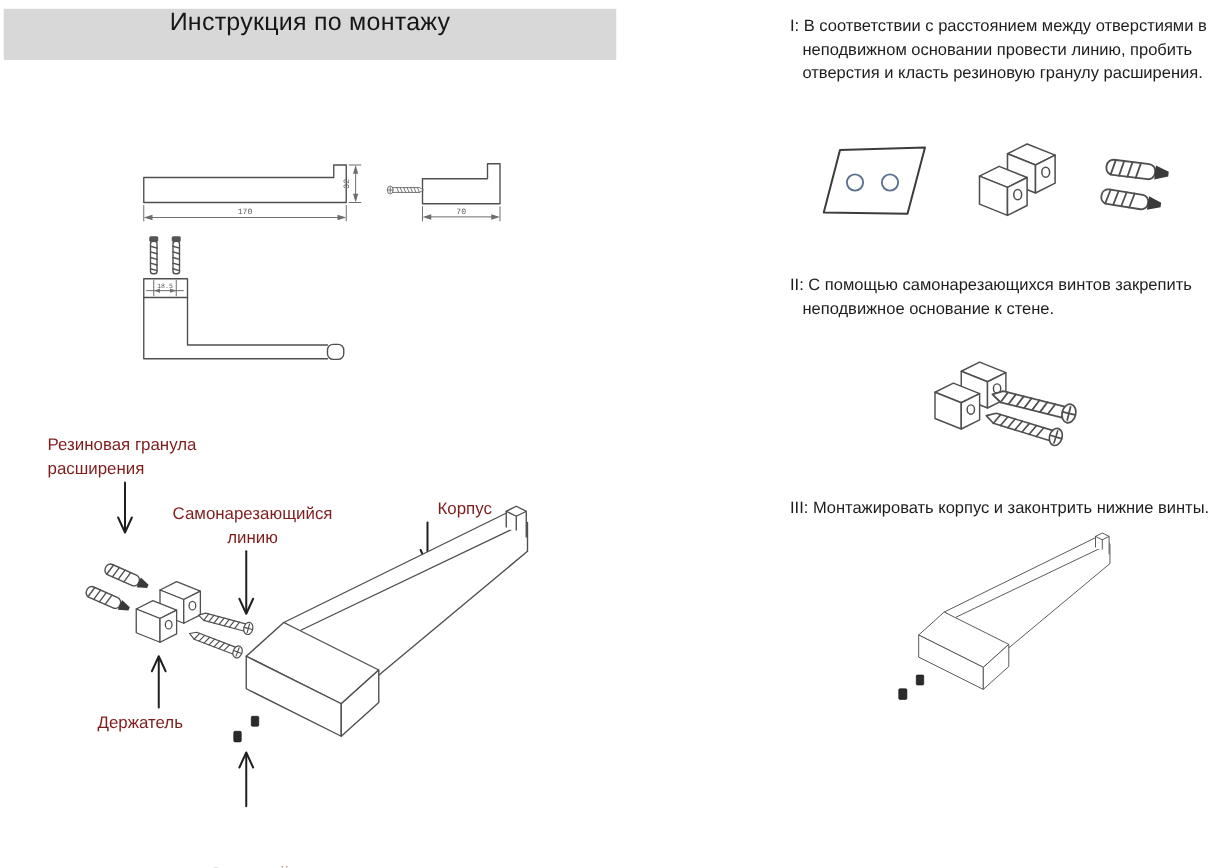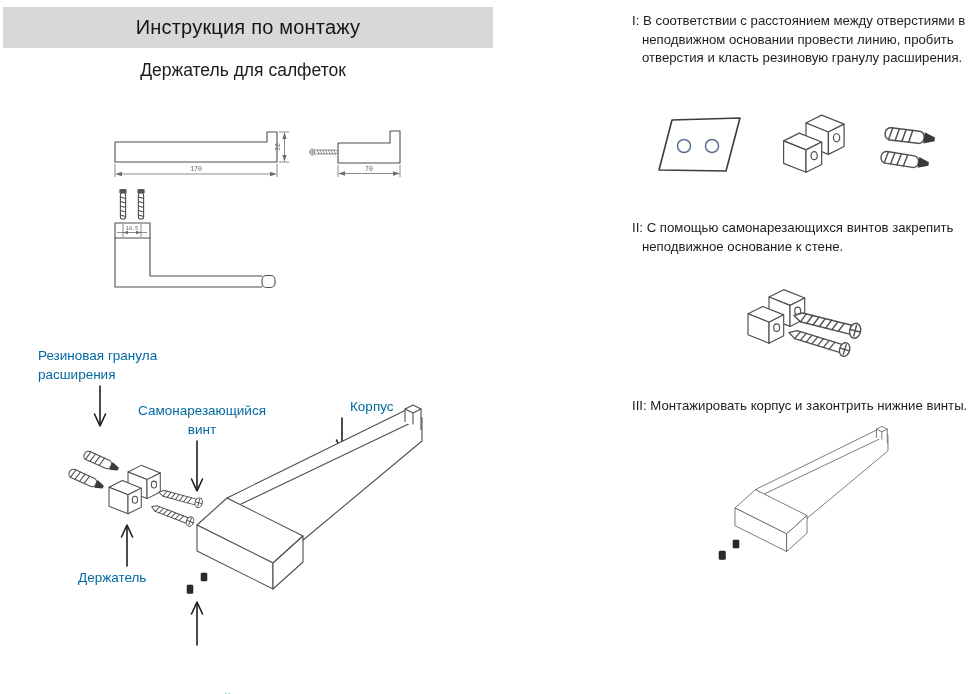--- a/index.html
+++ b/index.html
@@ -3,28 +3,28 @@
 <meta charset="utf-8">
 <style>
   html,body{margin:0;padding:0;background:#ffffff;}
   .page{
     position:relative; width:970px; height:694px; overflow:hidden;
     background:#ffffff; font-family:"Liberation Sans", sans-serif; color:#1e1e1e;
   }
   .abs{position:absolute;}
   .header-bar{
     left:3px; top:7px; width:490px; height:41px;
-    background:#d8d8d8; display:flex; align-items:center; justify-content:center;
+    background:#d8d8d8; display:flex; justify-content:center;
   }
   .header-bar span{font-size:20px; color:#161616; letter-spacing:.2px;}
   .subtitle{
     left:93px; top:60px; width:300px; text-align:center;
     font-size:17.5px; color:#1c1c1c;
   }
-  .part-label{font-size:13.5px; line-height:1.38; color:#0369a1;}
+  .part-label{font-size:13.5px; line-height:1.38; color:#7f1d1d;}
   .center{text-align:center;}
   .nowrap{white-space:nowrap;}
   .step{
     width:332px; font-size:13.2px; line-height:1.42; color:#1d1d1d;
     padding-left:10px; text-indent:-10px;
   }
   svg.art{position:absolute; left:0; top:0; pointer-events:none;}
   .ln{fill:none; stroke:#4f4f4f; stroke-width:1.1; stroke-linejoin:round; stroke-linecap:round;}
   .lnw{fill:#ffffff; stroke:#4f4f4f; stroke-width:1.1; stroke-linejoin:round;}
   .thick{stroke-width:1.6; stroke:#3c3c3c;}
@@ -37,21 +37,20 @@
   .setscrew{fill:#2b2b2b; stroke:#111; stroke-width:0.5;}
 </style>
 </head>
 <body>
 
 <div class="page">
 
   <div class="abs header-bar">
     <span>Инструкция по монтажу</span>
   </div>
-  <div class="abs subtitle">Держатель для салфеток</div>
 
   <svg class="art" width="970" height="694" viewBox="0 0 970 694">
     <defs>
 
       <g id="base-block">
         <path class="lnw" d="M0,0 L14,-7 L34,1 L20,8 Z"></path>
         <path class="lnw" d="M0,0 L20,8 L20,28 L0,20 Z"></path>
         <path class="lnw" d="M20,8 L34,1 L34,21 L20,28 Z"></path>
         <ellipse class="ln" cx="27.3" cy="13.2" rx="2.8" ry="3.6"></ellipse>
         <g transform="translate(-20,16)">
@@ -202,21 +201,21 @@
     </g>
 
     <g>
       <use href="#holder-body" transform="translate(601,151) scale(0.68)"></use>
       <rect class="setscrew" x="733" y="540" width="6" height="8" rx="1"></rect>
       <rect class="setscrew" x="719" y="551" width="6.5" height="8.5" rx="1"></rect>
     </g>
   </svg>
 
   <div class="abs part-label" style="left:38px; top:347px; width:132px;">Резиновая гранула расширения</div>
-  <div class="abs part-label center" style="left:138px; top:402px; width:128px;">Самонарезающийся винт</div>
+  <div class="abs part-label center" style="left:138px; top:402px; width:128px;">Самонарезающийся линию</div>
   <div class="abs part-label nowrap" style="left:322px; top:398px;margin-left:28px;">Корпус</div>
   <div class="abs part-label nowrap" style="left:78px; top:569px;">Держатель</div>
   <div class="abs part-label center" style="left:164px; top:657px; width:72px;margin-top:33px;">Запорный винт</div>
 
   <div class="abs step" style="left:632px; top:12px;">I: В соответствии с расстоянием между отверстиями в неподвижном основании провести линию, пробить отверстия и класть резиновую гранулу расширения.</div>
   <div class="abs step" style="left:632px; top:219px;">II: С помощью самонарезающихся винтов закрепить неподвижное основание к стене.</div>
   <div class="abs step nowrap" style="left:632px; top:397px; width:338px;">III: Монтажировать корпус и законтрить нижние винты.</div>
 
 </div>
 

